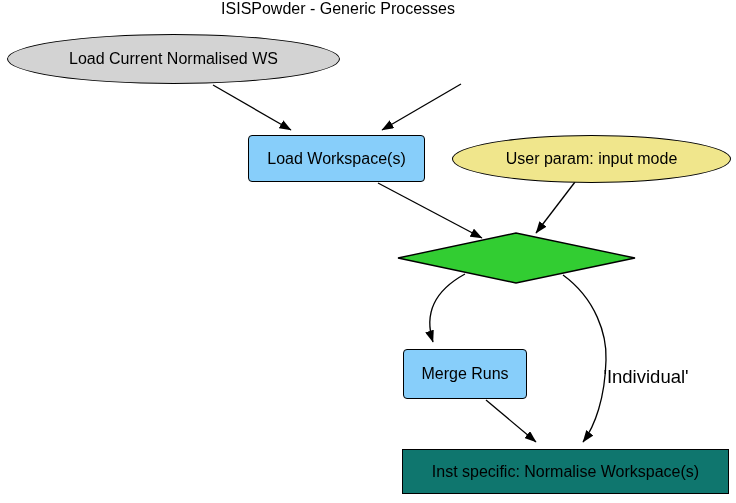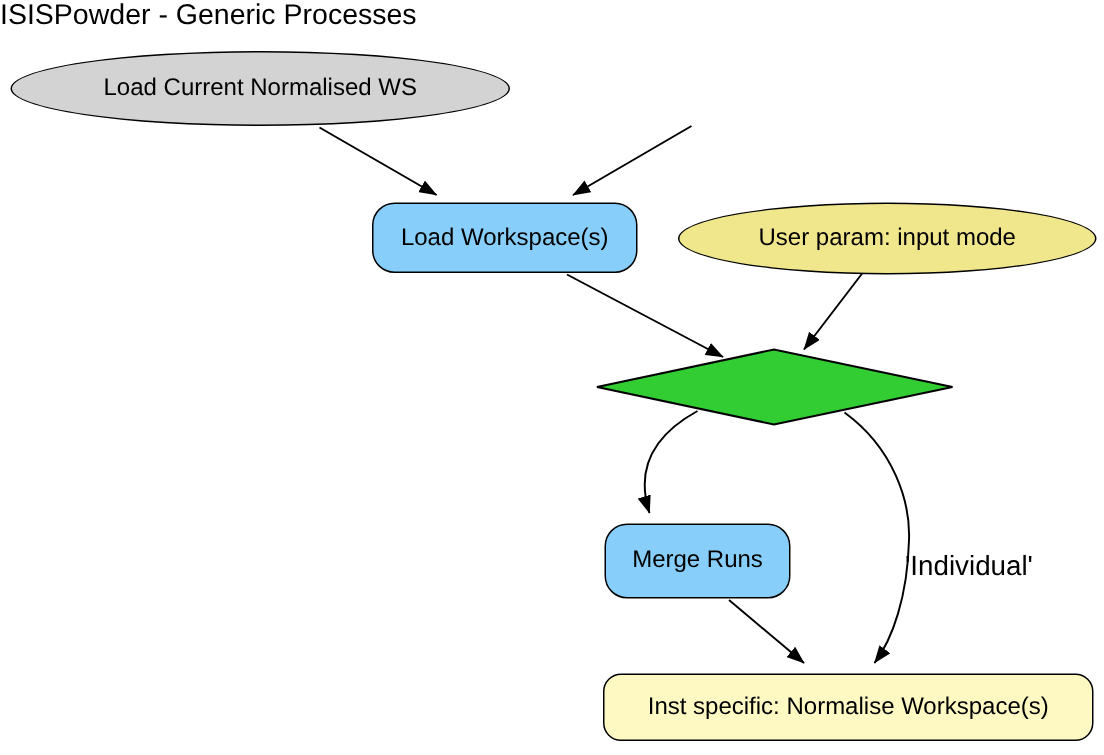--- a/index.html
+++ b/index.html
@@ -14,26 +14,26 @@
   .edges{position:absolute;left:0;top:0;width:736px;height:503px;}
   .node{
     position:absolute;
     display:flex;align-items:center;justify-content:center;
     font-size:16px;line-height:1;
     white-space:nowrap;
     box-sizing:border-box;
     text-align:left;
   }
   .ellipse{border:1.4px solid #000;border-radius:50%;}
-  .rounded{border:1.4px solid #000;border-radius:15px;}
+  .rounded{border:1.4px solid #000;border-radius:4px;}
   .rect{border:1.4px solid #000;}
   .diamond-label{background:transparent;border:none;}
   .graph-title{
     position:absolute;left:0;top:8;width:676px;
-    text-align:left;font-size:19px;
+    text-align:center;font-size:16px;
   }
   .edge-label{
     position:absolute;
     font-size:18.5px;line-height:1.1;
     white-space:nowrap;text-align:center;
   }
 </style>
 </head>
 <body>
 
@@ -73,20 +73,20 @@
 
   <div class="node ellipse" style="left: 452px; top: 135px; width: 279px; height: 48px; background-color: rgb(240, 230, 140);">
     <span>User param: input mode</span>
   </div>
 
 
   <div class="node rounded" style="left: 403px; top: 349px; width: 124px; height: 50px; background-color: rgb(135, 206, 250);">
     <span>Merge Runs</span>
   </div>
 
-  <div class="node rect" style="left: 402px; top: 449px; width: 327px; height: 45px; background-color: #fef9c3; border-radius: 12px;">
+  <div class="node rect" style="left: 402px; top: 449px; width: 327px; height: 45px; background-color: #0f766e;">
     <span>Inst specific: Normalise Workspace(s)</span>
   </div>
 
 
   <div class="edge-label" style="left:599px;top:367px;width:94px;">'Individual'</div>
 
 </div>
 
 </body></html>

